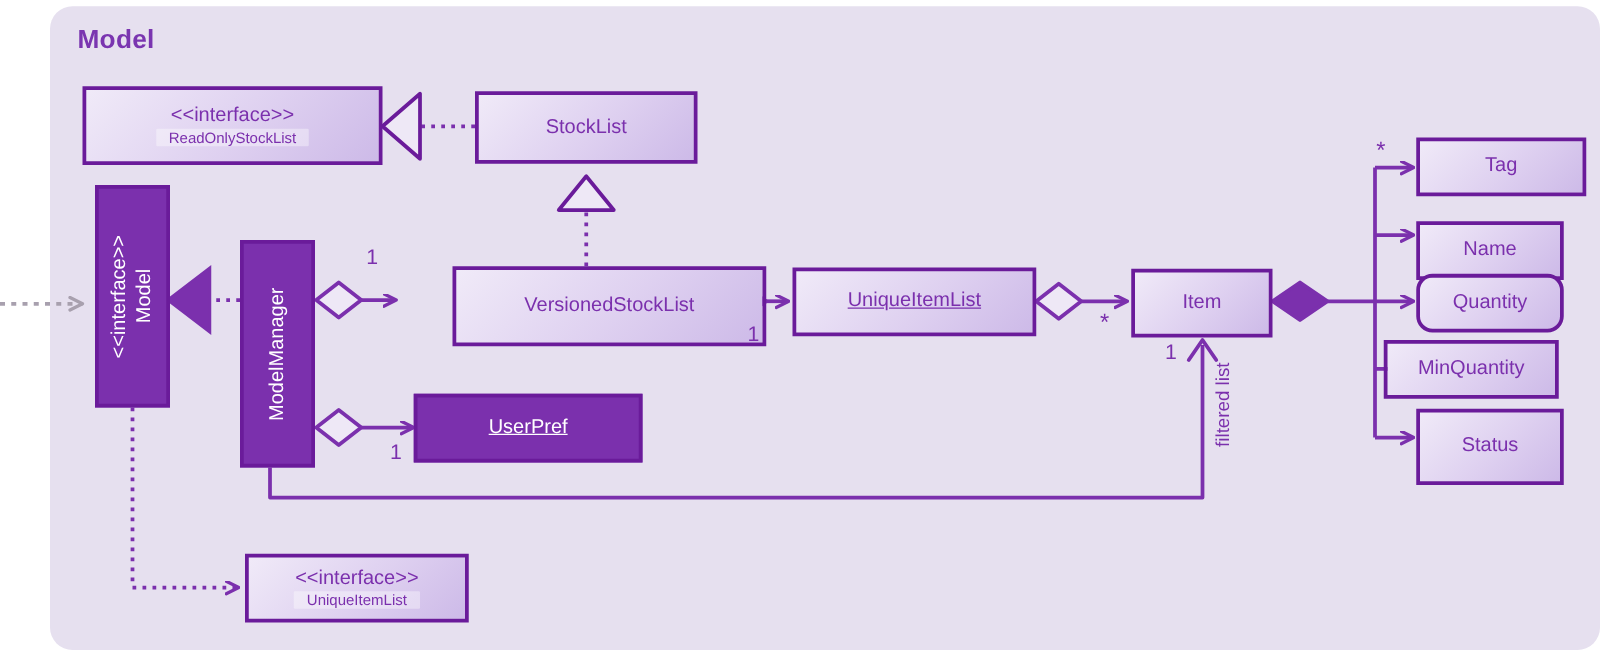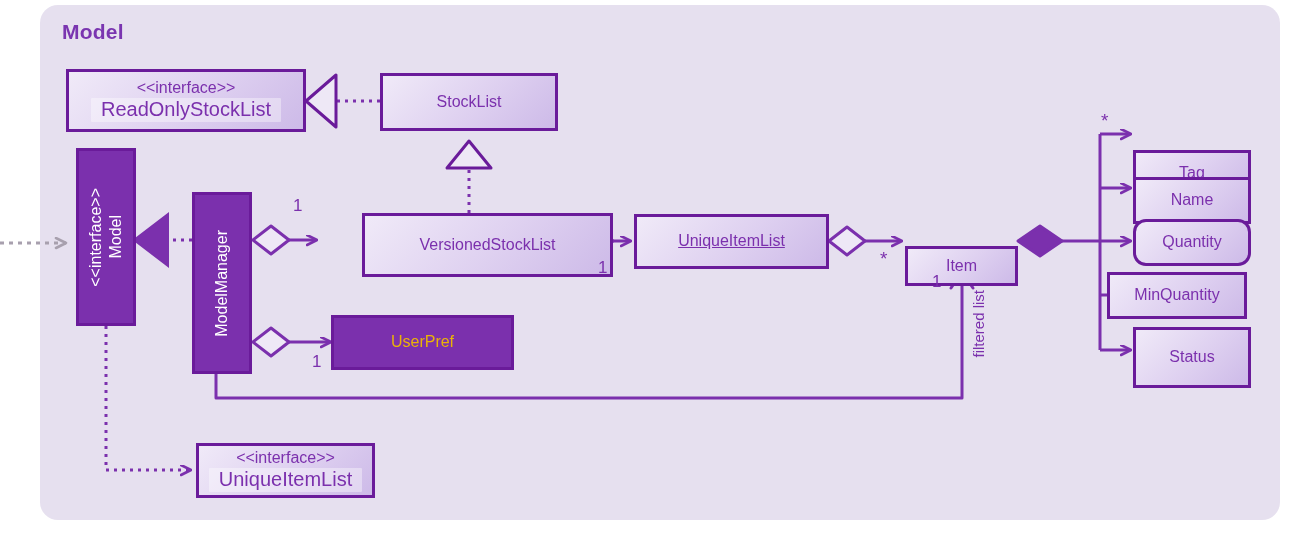--- a/index.html
+++ b/index.html
@@ -49,28 +49,29 @@
     text-align: center;
     line-height: 1.18;
   }
   .node.light {
     background: linear-gradient(135deg, #f0eaf8 0%, #ded0f0 55%, #cdbae8 100%);
     color: #7b30ad;
   }
   .node.dark {
     background: #7b30ad;
     border-color: #6a1b9a;
-    color: #eab308;
+    color: #ffffff;
+    text-decoration: underline;
   }
   .node .stereotype {
     font-size: 16px;
     display: block;
   }
   .node .cname {
-    font-size: 20px;
+    font-size: 12px;
     display: block;
   }
   .node.iface .cname {
     background: rgba(255,255,255,0.38);
     padding: 0 10px;
     border-radius: 1px;
   }
   .node .label {
     font-size: 16px;
     text-align: right;
@@ -213,34 +214,34 @@
   </div>
 
   <div class="node light" style="left:322px; top:213px; width:251px; height:64px;margin-left:40px;">
     <span class="label">VersionedStockList</span>
   </div>
 
   <div class="node light" style="left:634px; top:214px; width:195px; height:55px;text-decoration:underline;">
     <span class="label">UniqueItemList</span>
   </div>
 
-  <div class="node light" style="left:905px; top:215px; width:113px; height:40px;margin-top:31px;">
+  <div class="node light" style="left:905px; top:215px; width:113px; height:55px;">
     <span class="label">Item</span>
   </div>
 
   <div class="node dark" style="left:331px; top:315px; width:183px; height:55px;">
     <span class="label">UserPref</span>
   </div>
 
   <div class="node light iface" style="left:196px; top:443px; width:179px; height:55px;">
     <span class="stereotype">&lt;&lt;interface&gt;&gt;</span>
     <span class="cname">UniqueItemList</span>
   </div>
 
-  <div class="node light" style="left:1133px; top:110px; width:118px; height:47px;margin-top:40px;">
+  <div class="node light" style="left:1133px; top:110px; width:136px; height:47px;">
     <span class="label">Tag</span>
   </div>
 
   <div class="node light" style="left:1133px; top:165px; width:118px; height:47px;margin-top:12px;">
     <span class="label">Name</span>
   </div>
 
   <div class="node light" style="left:1133px; top:219px; width:118px; height:47px;border-radius:13px;">
     <span class="label">Quantity</span>
   </div>

